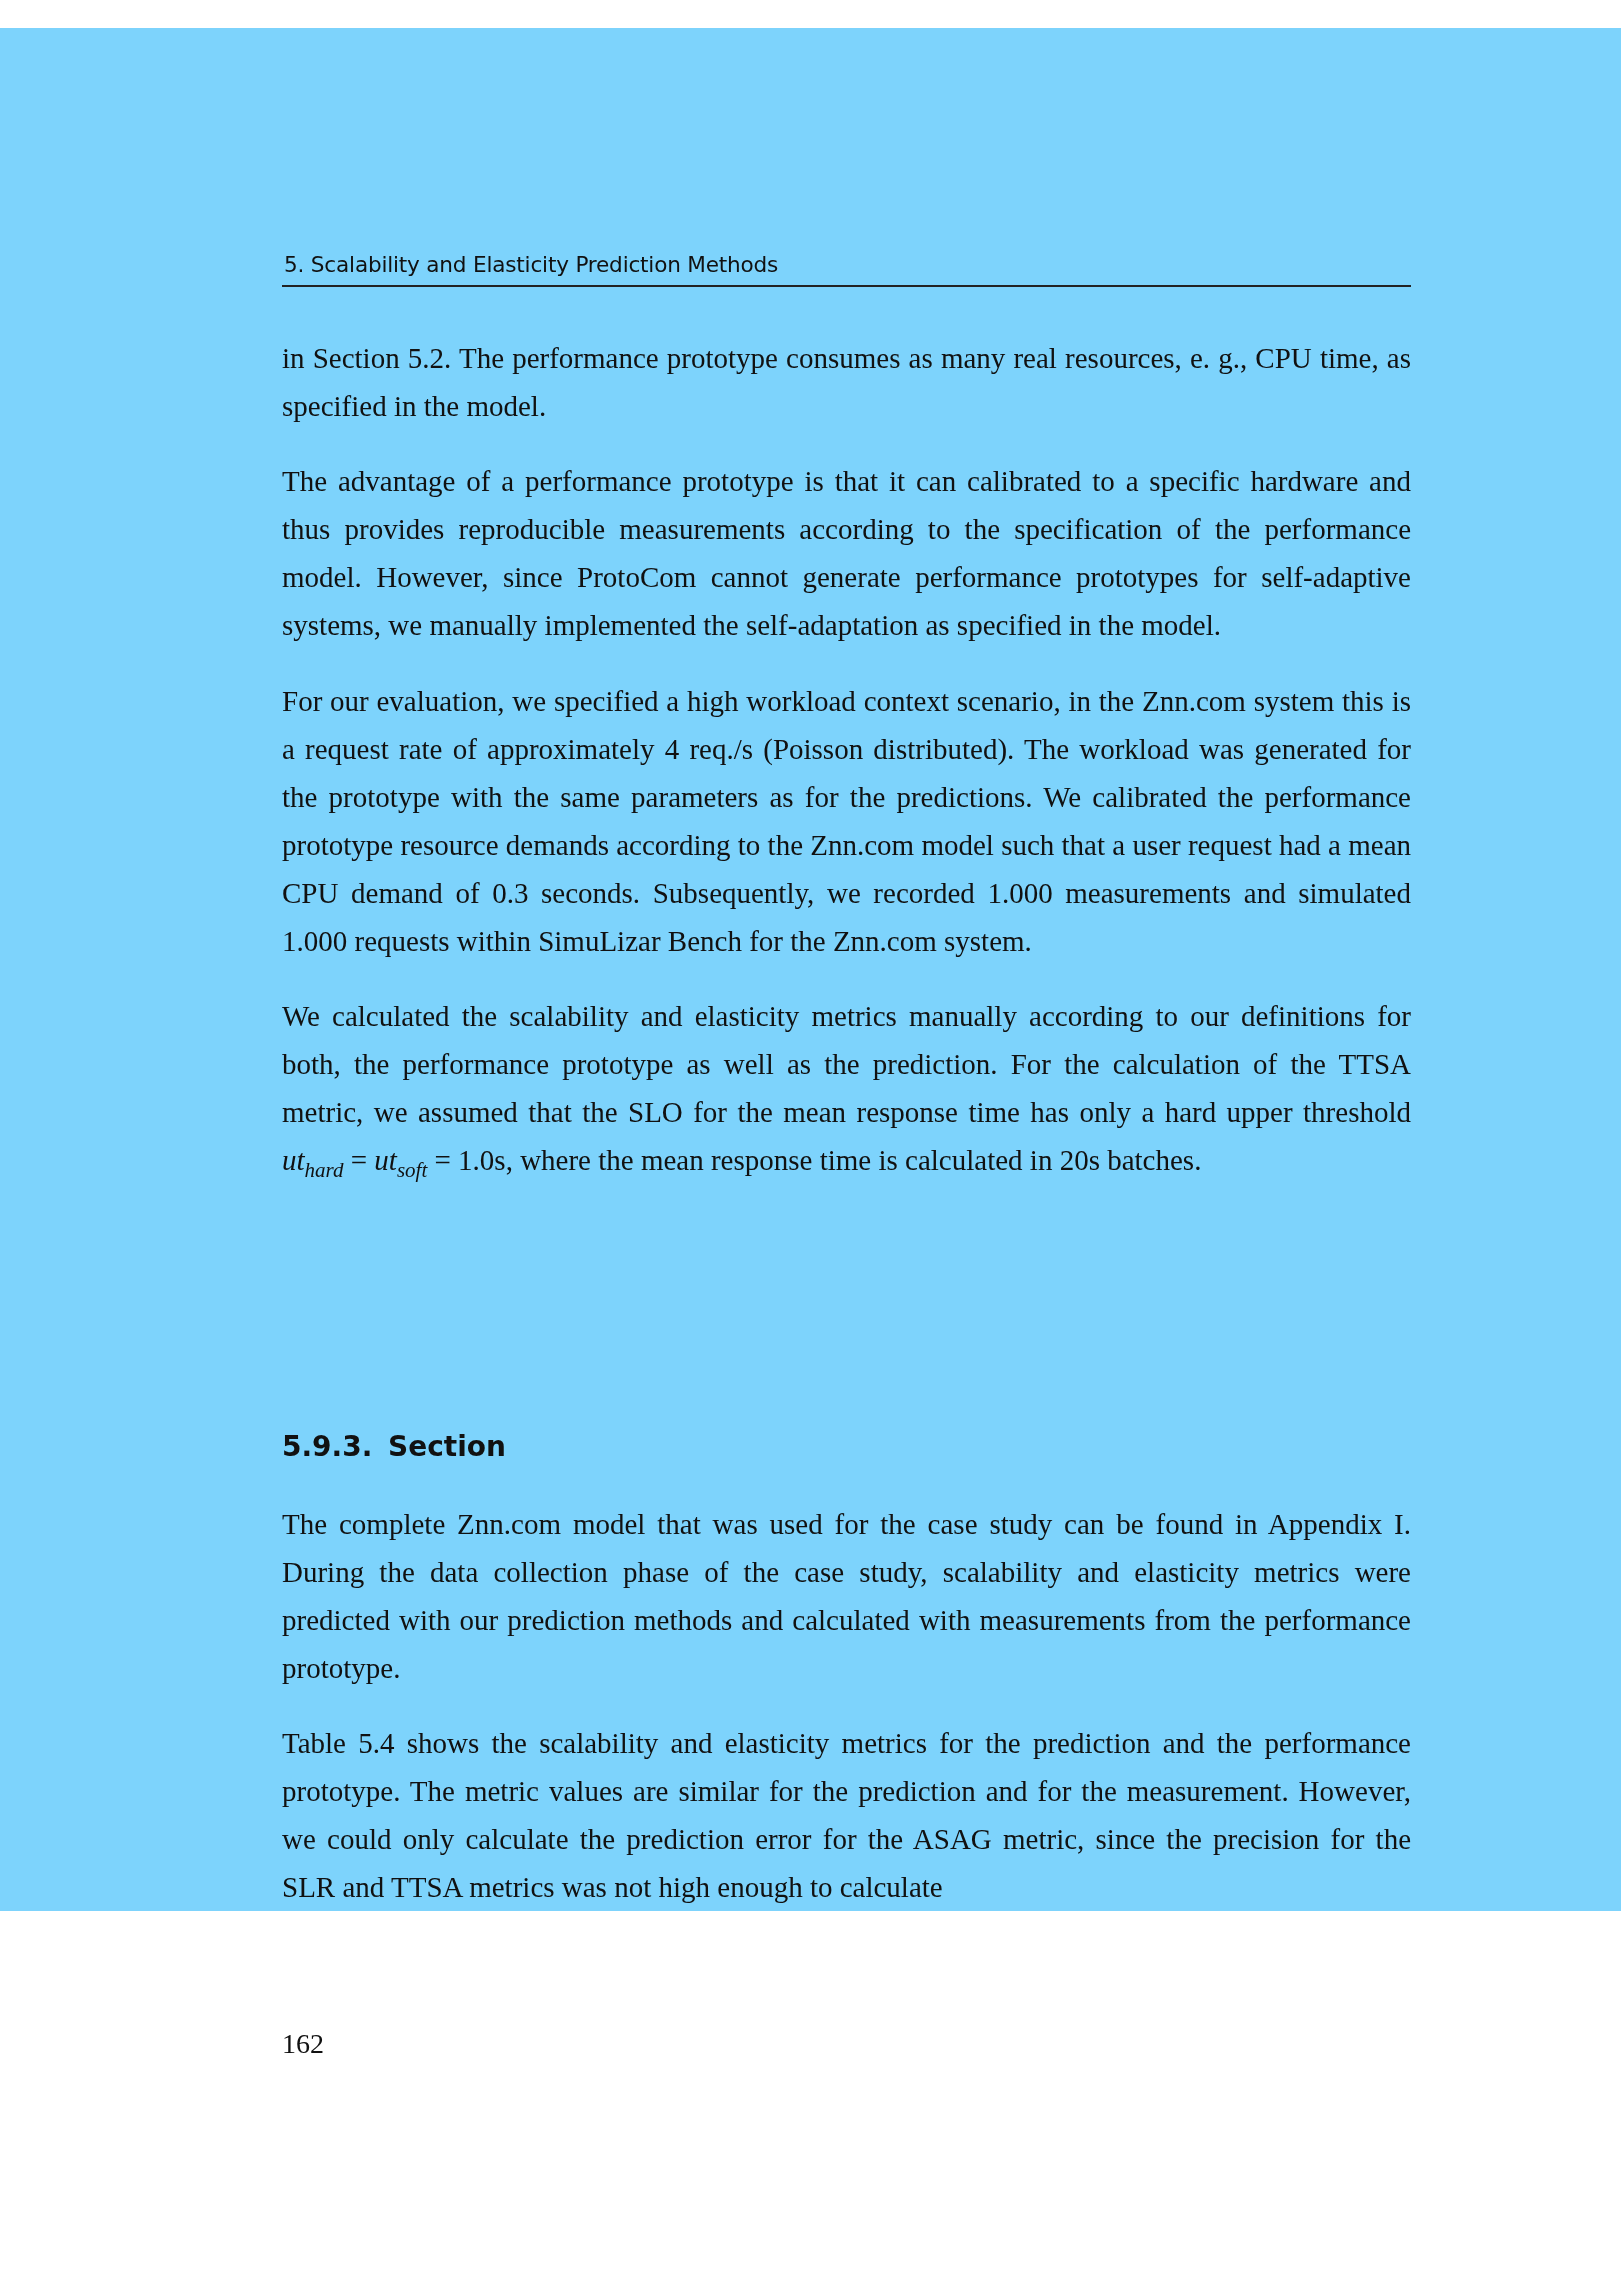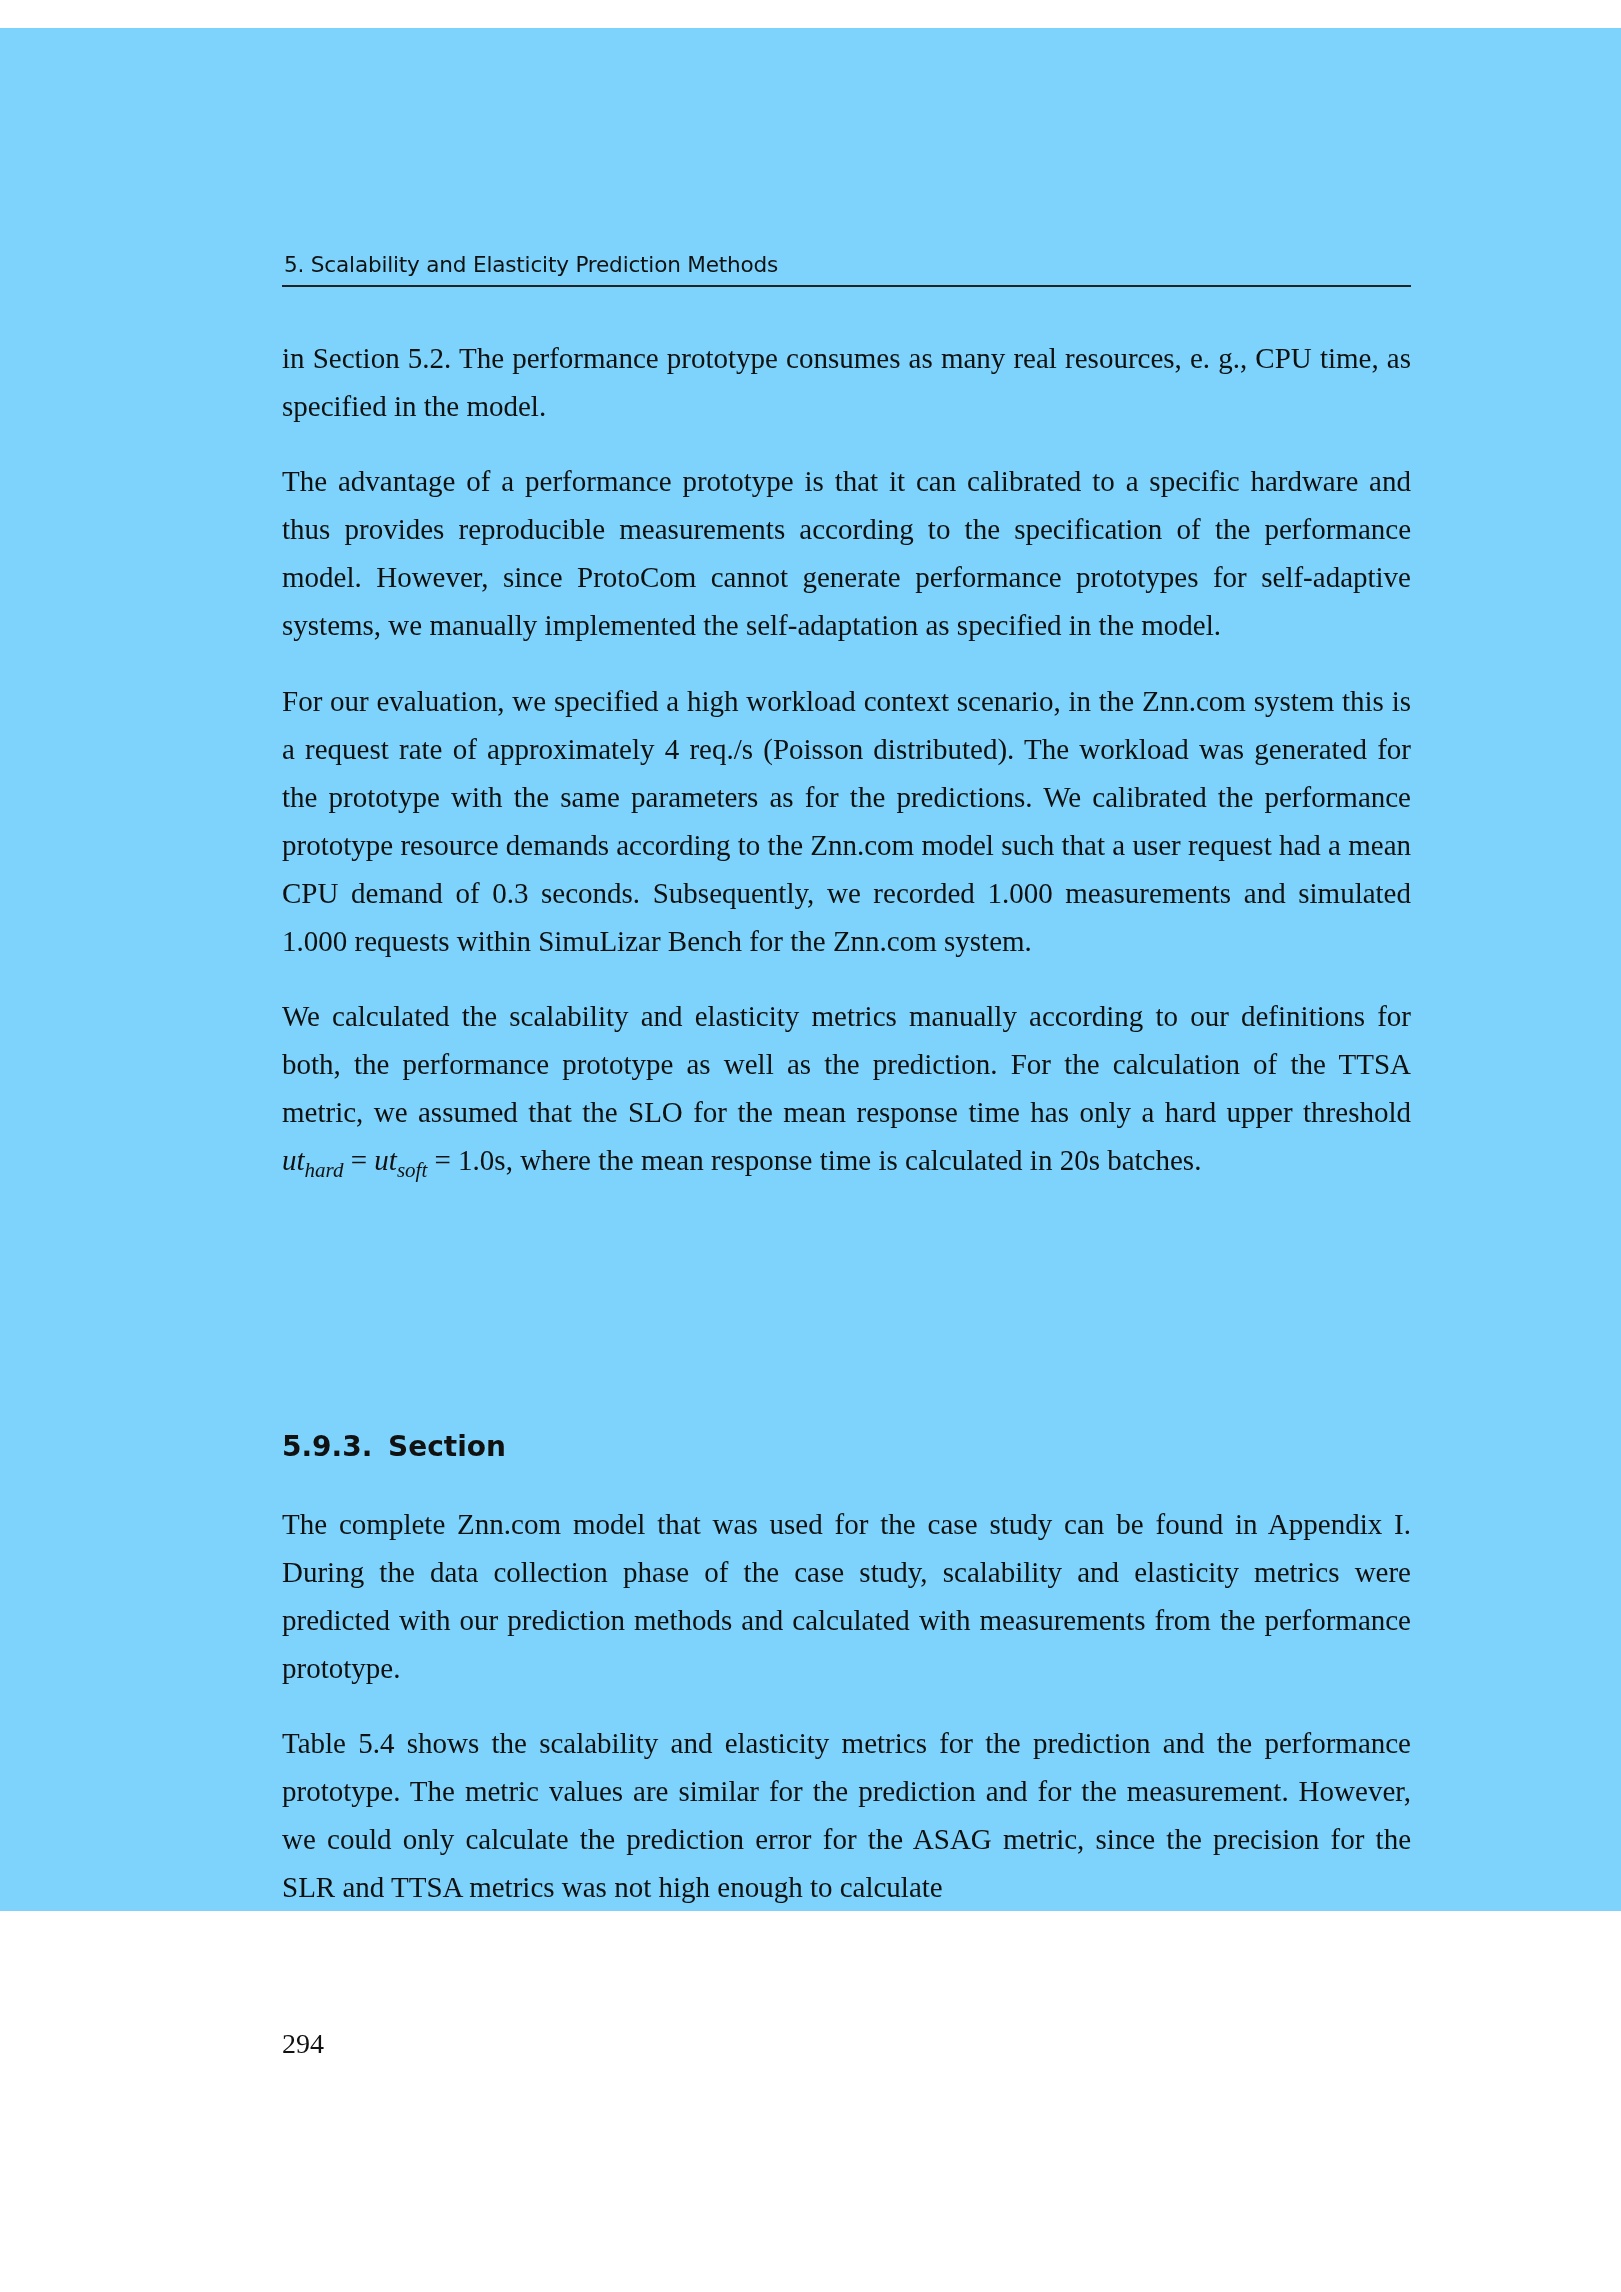--- a/index.html
+++ b/index.html
@@ -33,15 +33,15 @@
 
   <div class="section-heading">
     <span class="num">5.9.3.</span><span>Section</span>
   </div>
 
   <div class="body" style="top: 1472px;">
     <p>The complete Znn.com model that was used for the case study can be found in Appendix I. During the data collection phase of the case study, scalability and elasticity metrics were predicted with our prediction methods and calculated with measurements from the performance prototype.</p>
     <p>Table 5.4 shows the scalability and elasticity metrics for the prediction and the performance prototype. The metric values are similar for the prediction and for the measurement. However, we could only calculate the prediction error for the ASAG metric, since the precision for the SLR and TTSA metrics was not high enough to calculate</p>
   </div>
 
-  <div class="page-number">294</div>
+  <div class="page-number">162</div>
 </div>
 
 
 </body></html>

